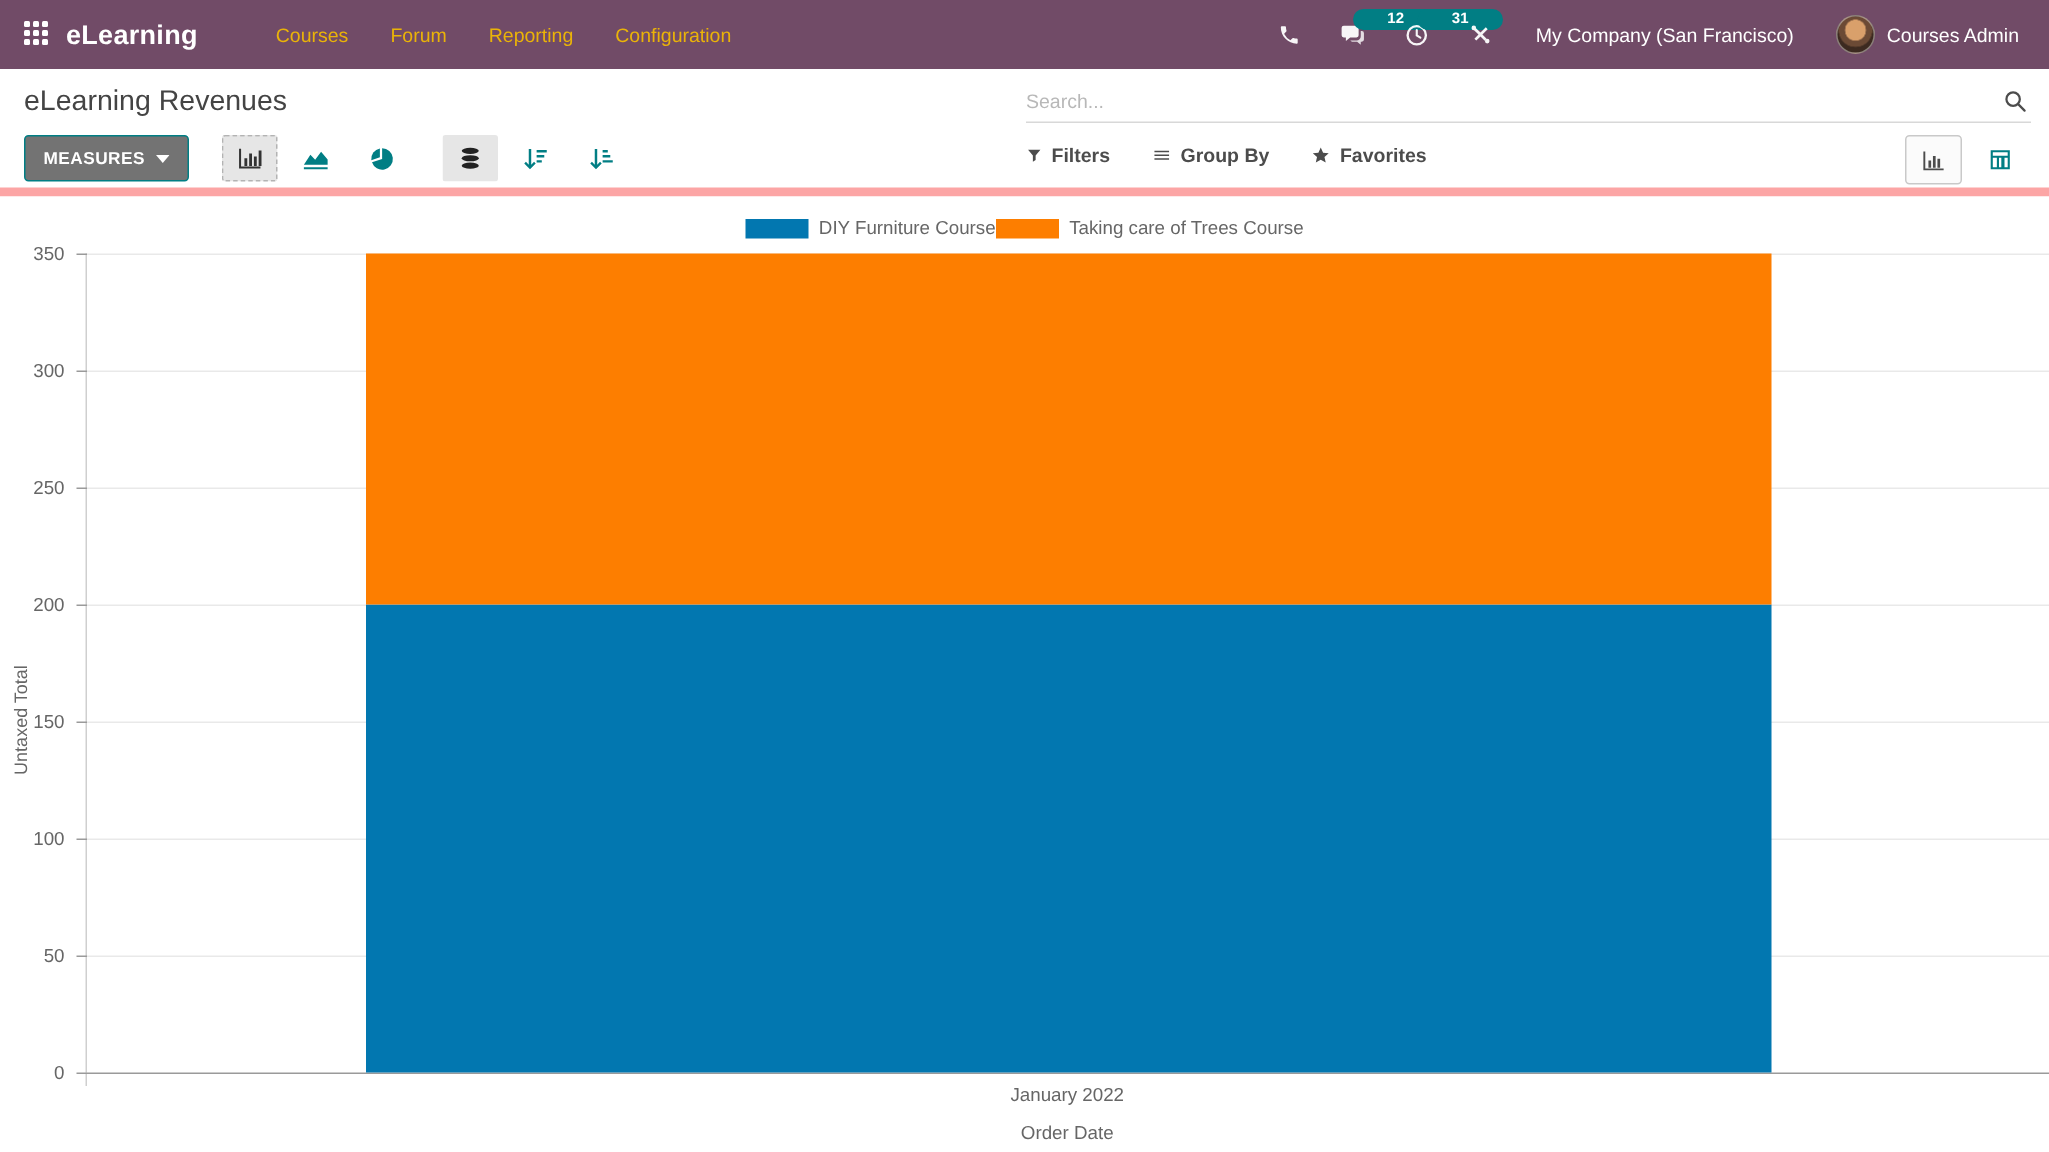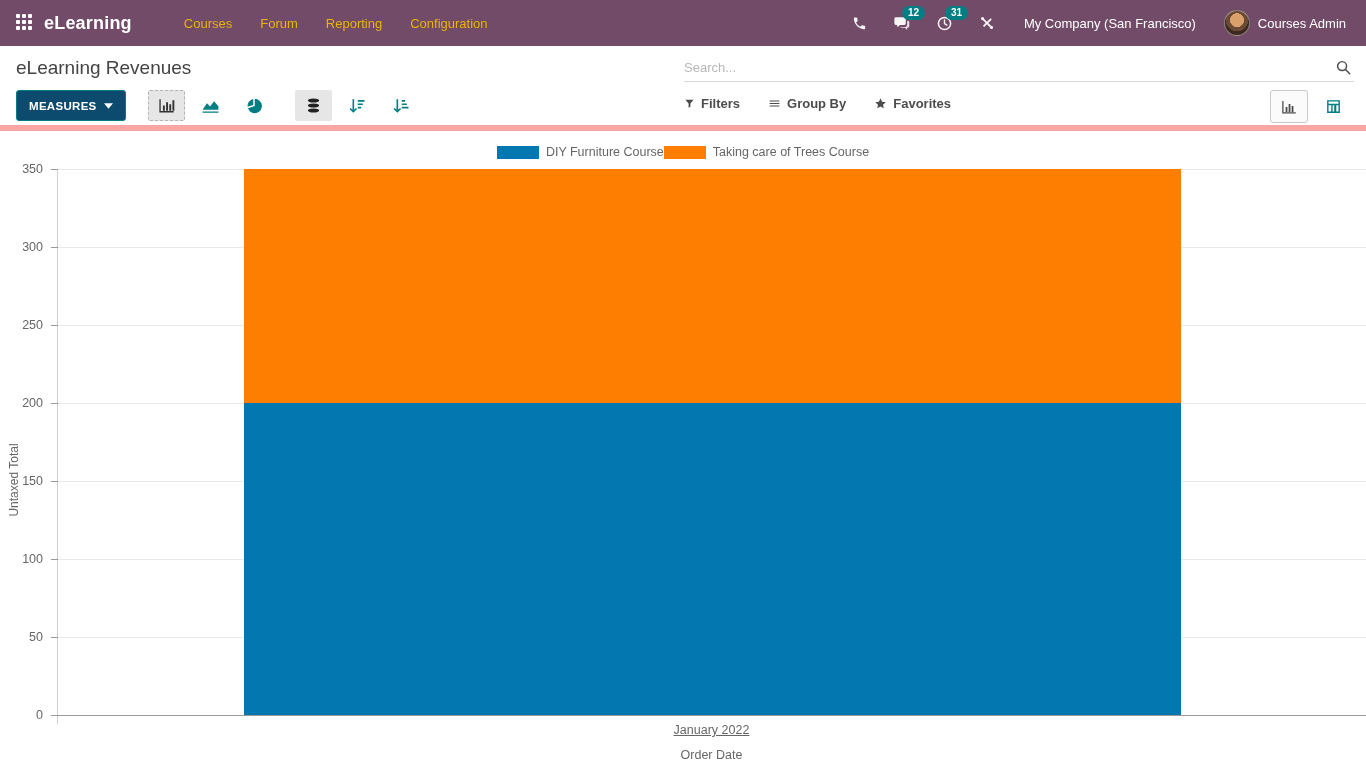--- a/index.html
+++ b/index.html
@@ -12,39 +12,39 @@
             display:flex; align-items:center; color:#fff; padding:0 12px; }
   .apps-grid { width:18px; height:18px; display:grid; grid-template-columns:repeat(3,4px);
                grid-template-rows:repeat(3,4px); gap:2px; margin:0 10px 0 4px; cursor:pointer; }
   .apps-grid span { background:#fff; border-radius:1px; }
   .brand { font-size:18px; font-weight:bold; margin-right:38px; letter-spacing:.2px; }
   .nav-item { font-size:13px; padding:0 14px; height:48px; display:flex; align-items:center; cursor:pointer; color:#eab308; }
   .nav-right { margin-left:auto; display:flex; align-items:center; gap:4px; }
   .systray-btn { position:relative; height:46px; display:flex; align-items:center; padding:0 11px; cursor:pointer; color:#fff; }
   .systray-btn svg { opacity:.95; }
   .badge { position:absolute; top:6px; left:20px; background:#017e84; color:#fff; font-size:10px;
-           font-weight:bold; border-radius:8px; padding:1px 6px; line-height:12px; }
+           font-weight:bold; border-radius:8px; padding:1px 23px; line-height:12px; }
   .company { font-size:13px; padding:0 14px; cursor:pointer; }
   .user { display:flex; align-items:center; gap:8px; font-size:13px; padding:0 8px 0 10px; cursor:pointer; }
   .avatar { width:26px; height:26px; border-radius:50%;
             background:radial-gradient(circle at 50% 38%, #d9a06b 0 36%, #6b4a35 37% 58%, #3c2a20 59% 100%);
             border:1px solid rgba(255,255,255,.4); }
 
   
   .control-panel { position:absolute; top:46px; left:0; right:0; height:85px; background:#fff;
                    border-bottom:6px solid #fca5a5; }
   .cp-title { position:absolute; left:16px; top:11px; font-size:19px; color:#444; }
   .search-box { position:absolute; left:684px; right:12px; top:10px; height:26px; border-bottom:1px solid #d8d8d8; }
   .search-box input { width:calc(100% - 28px); border:none; outline:none; font-size:13px; color:#4c4c4c;
                       font-family:inherit; background:transparent; padding:4px 0; }
   .search-box input::placeholder { color:#b8b8b8; }
   .search-icon { position:absolute; right:2px; top:3px; color:#4c4c4c; cursor:pointer; }
 
   .cp-row2 { position:absolute; left:16px; top:44px; display:flex; align-items:center; gap:7px; }
-  .btn-measures { background:#0c4a6e; color:#fff; border:1px solid #017e84; border-radius:3px;
+  .btn-measures { background:#737373; color:#fff; border:1px solid #017e84; border-radius:3px;
                   font-size:11.5px; font-weight:bold; letter-spacing:.3px; padding:0 12px; height:31px;
                   display:flex; align-items:center; gap:7px; cursor:pointer; font-family:inherit; }
   .icon-btn { width:37px; height:31px; display:flex; align-items:center; justify-content:center;
               color:#017e84; background:transparent; border:1px solid transparent; border-radius:2px; cursor:pointer; }
   .icon-btn.active-dashed { background:#e6e6e6; border:1px dashed #b3b3b3; color:#333; }
   .icon-btn.active-solid { background:#e6e6e6; color:#222; }
   .spacer12 { width:8px; }
 
   .search-facets { position:absolute; left:684px; top:50px; display:flex; align-items:center; gap:28px; }
   .facet { display:flex; align-items:center; gap:6px; font-size:13px; font-weight:600; color:#4c4c4c; cursor:pointer; }
@@ -67,21 +67,21 @@
   .gridline { position:absolute; left:0; width:100%; height:1px; background:#e9e9e9; }
   .gridline.axis { background:#9a9a9a; }
   .tickmark { position:absolute; left:-7px; width:7px; height:1px; background:#9a9a9a; }
   .axis-stub { position:absolute; left:-1px; top:546px; width:1px; height:9px; background:#cfcfcf; }
   .bar-seg { position:absolute; }
   .y-labels { position:absolute; left:0; top:38px; width:49px; height:546px; }
   .y-labels span { position:absolute; right:6px; font-size:12.5px; color:#666; line-height:14px; }
   .y-title { position:absolute; left:-259px; top:342px; width:546px; height:14px; text-align:center;
              font-size:12px; color:#666; transform:rotate(-90deg); }
   .x-cats { position:absolute; left:57px; top:592px; width:1309px; }
-  .x-cat { position:absolute; top:0; text-align:center; font-size:12.5px; color:#666;text-decoration:underline; }
+  .x-cat { position:absolute; top:0; text-align:center; font-size:12.5px; color:#666; }
   .x-title { position:absolute; left:57px; top:617px; width:1309px; text-align:center; font-size:12.5px; color:#666; }
 </style>
 </head>
 <body>
 
 <div class="screen">
 
   <div class="navbar">
     <div class="apps-grid">
       <span></span>

